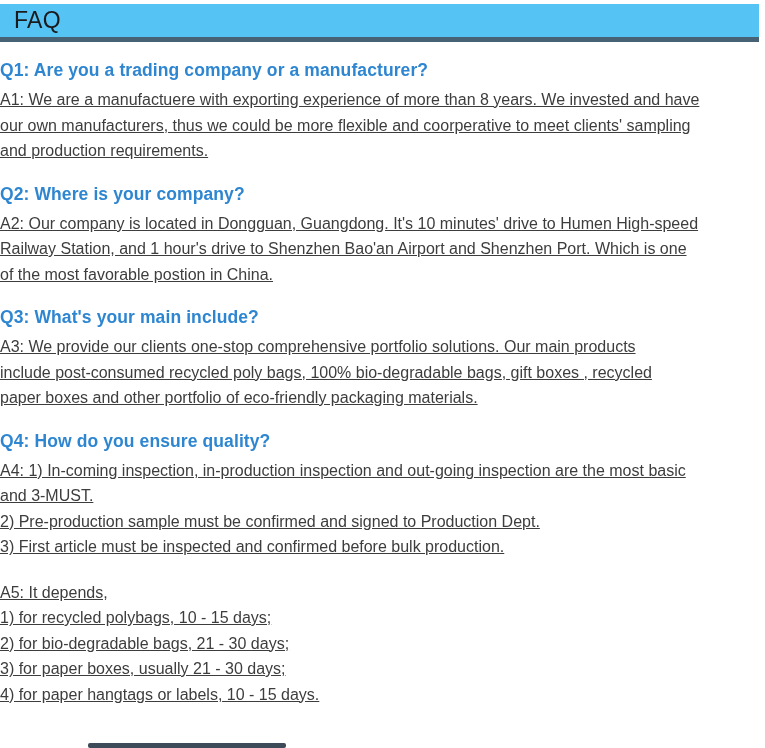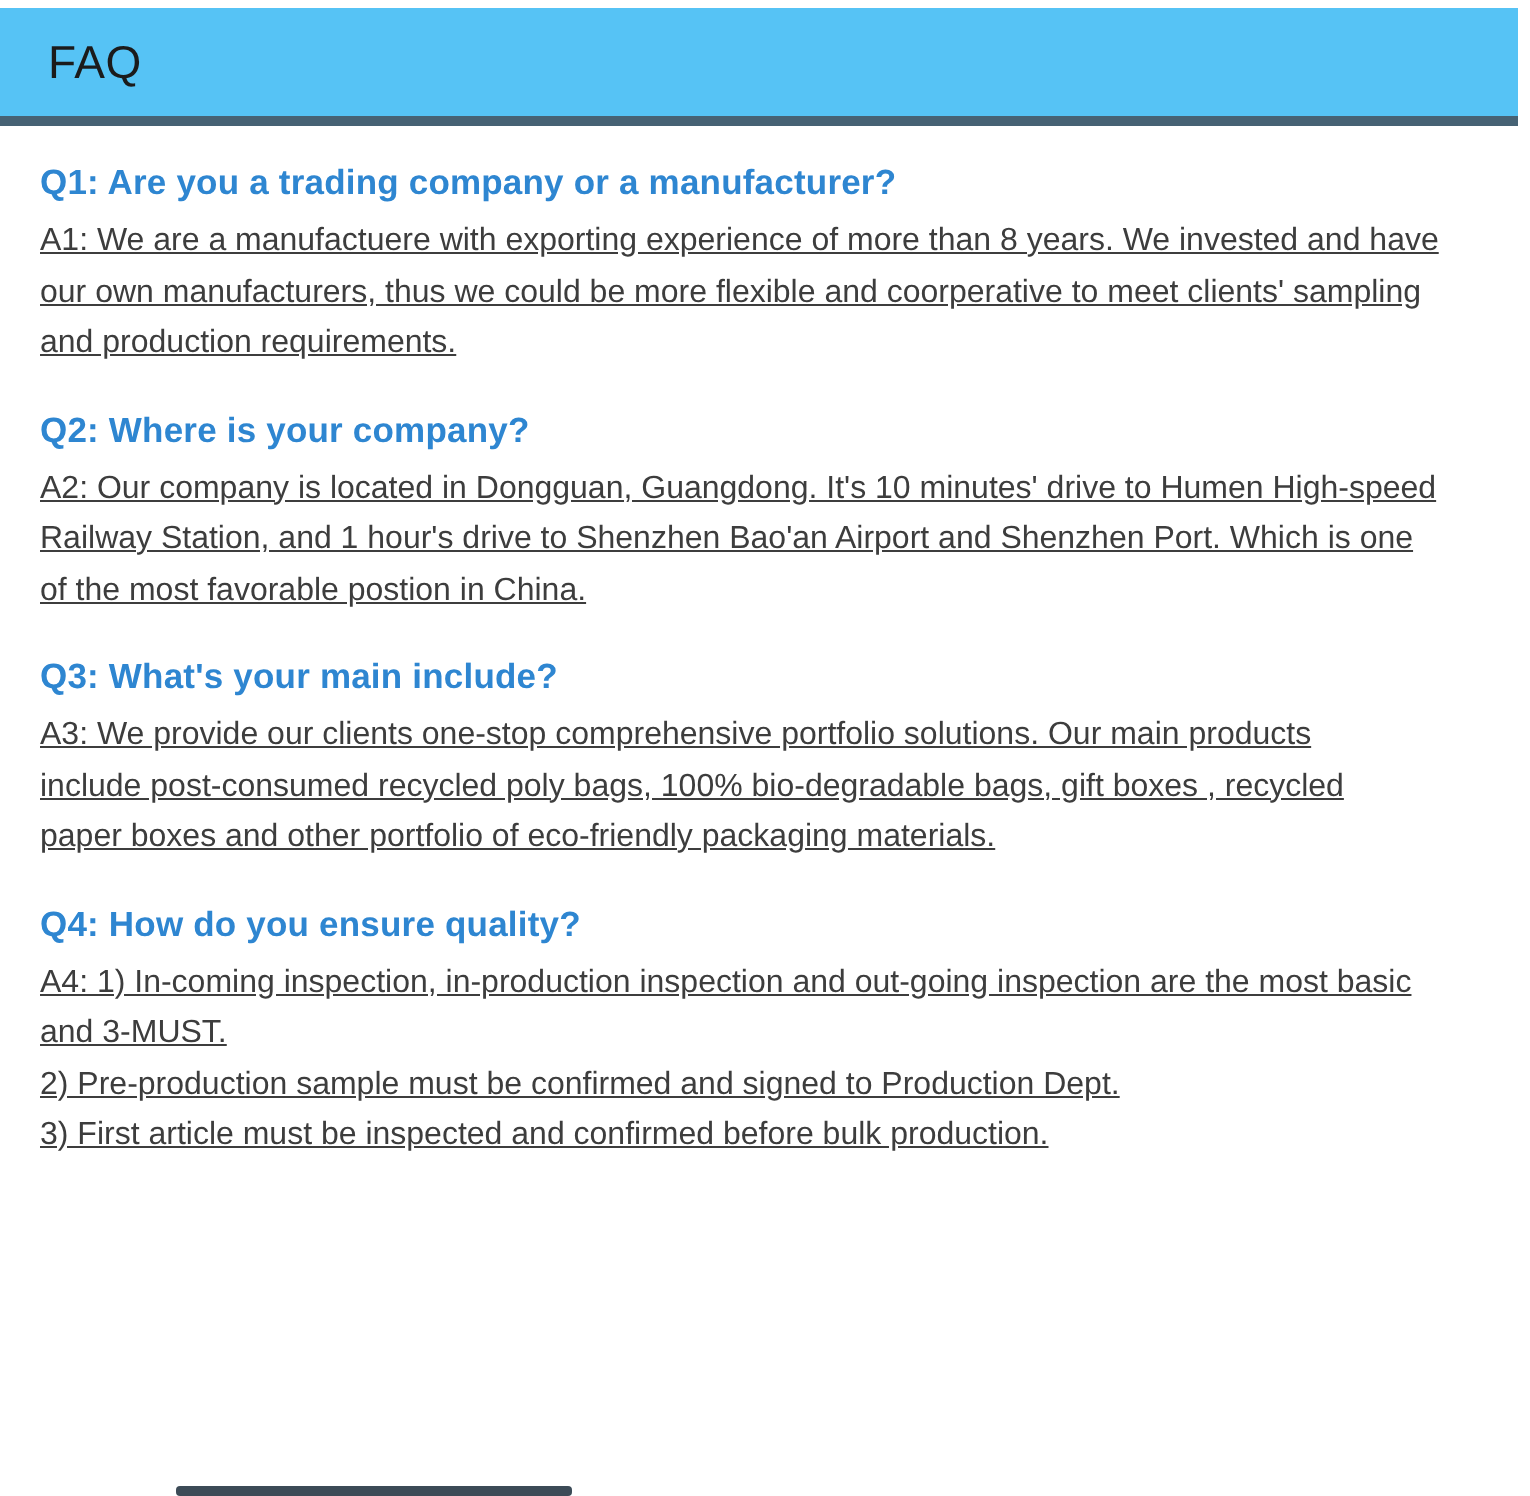--- a/index.html
+++ b/index.html
@@ -12,33 +12,33 @@
   }
   html,body{margin:0;padding:0;}
   body{
     width:765px;height:748px;overflow:hidden;position:relative;
     background:#ffffff;
     font-family:"Liberation Sans", sans-serif;
     -webkit-font-smoothing:antialiased;
   }
   .faq-header{
     margin:4px 6px 0 0;
-    height:59px;
+    height:38px;
     background:var(--header-bg);
     border-bottom:5px solid var(--header-border);
     display:flex;align-items:center;
-    padding-left:24px;box-sizing:border-box;
+    padding-left:14px;box-sizing:border-box;
   }
   .faq-title{
     font-size:23px;
     color:var(--title-text);
     letter-spacing:0.3px;
   }
   .content{
-    padding:18px 10px 0 20px;
+    padding:18px 10px 0 0;
   }
   .faq-item{
     margin-bottom:20px;
   }
   .q{
     margin:0 0 6px 0;
     font-size:17.5px;
     font-weight:bold;
     color:var(--question-blue);
     line-height:21px;
@@ -98,17 +98,24 @@
     <h3 class="q">Q4: How do you ensure quality?</h3>
     <div class="a">
       <div class="a-line">A4: 1) In-coming inspection, in-production inspection and out-going inspection are the most basic</div>
       <div class="a-line">and 3-MUST.</div>
       <div class="a-line">2) Pre-production sample must be confirmed and signed to Production Dept.</div>
       <div class="a-line">3) First article must be inspected and confirmed before bulk production.</div>
     </div>
   </section>
 
   <section class="faq-item">
+    <div class="a">
+      <div class="a-line">A5: It depends,</div>
+      <div class="a-line">1) for recycled polybags, 10 - 15 days;</div>
+      <div class="a-line">2) for bio-degradable bags, 21 - 30 days;</div>
+      <div class="a-line">3) for paper boxes, usually 21 - 30 days;</div>
+      <div class="a-line">4) for paper hangtags or labels, 10 - 15 days.</div>
+    </div>
   </section>
 
 </main>
 
 <div class="bottom-bar"></div>
 
 </body></html>

